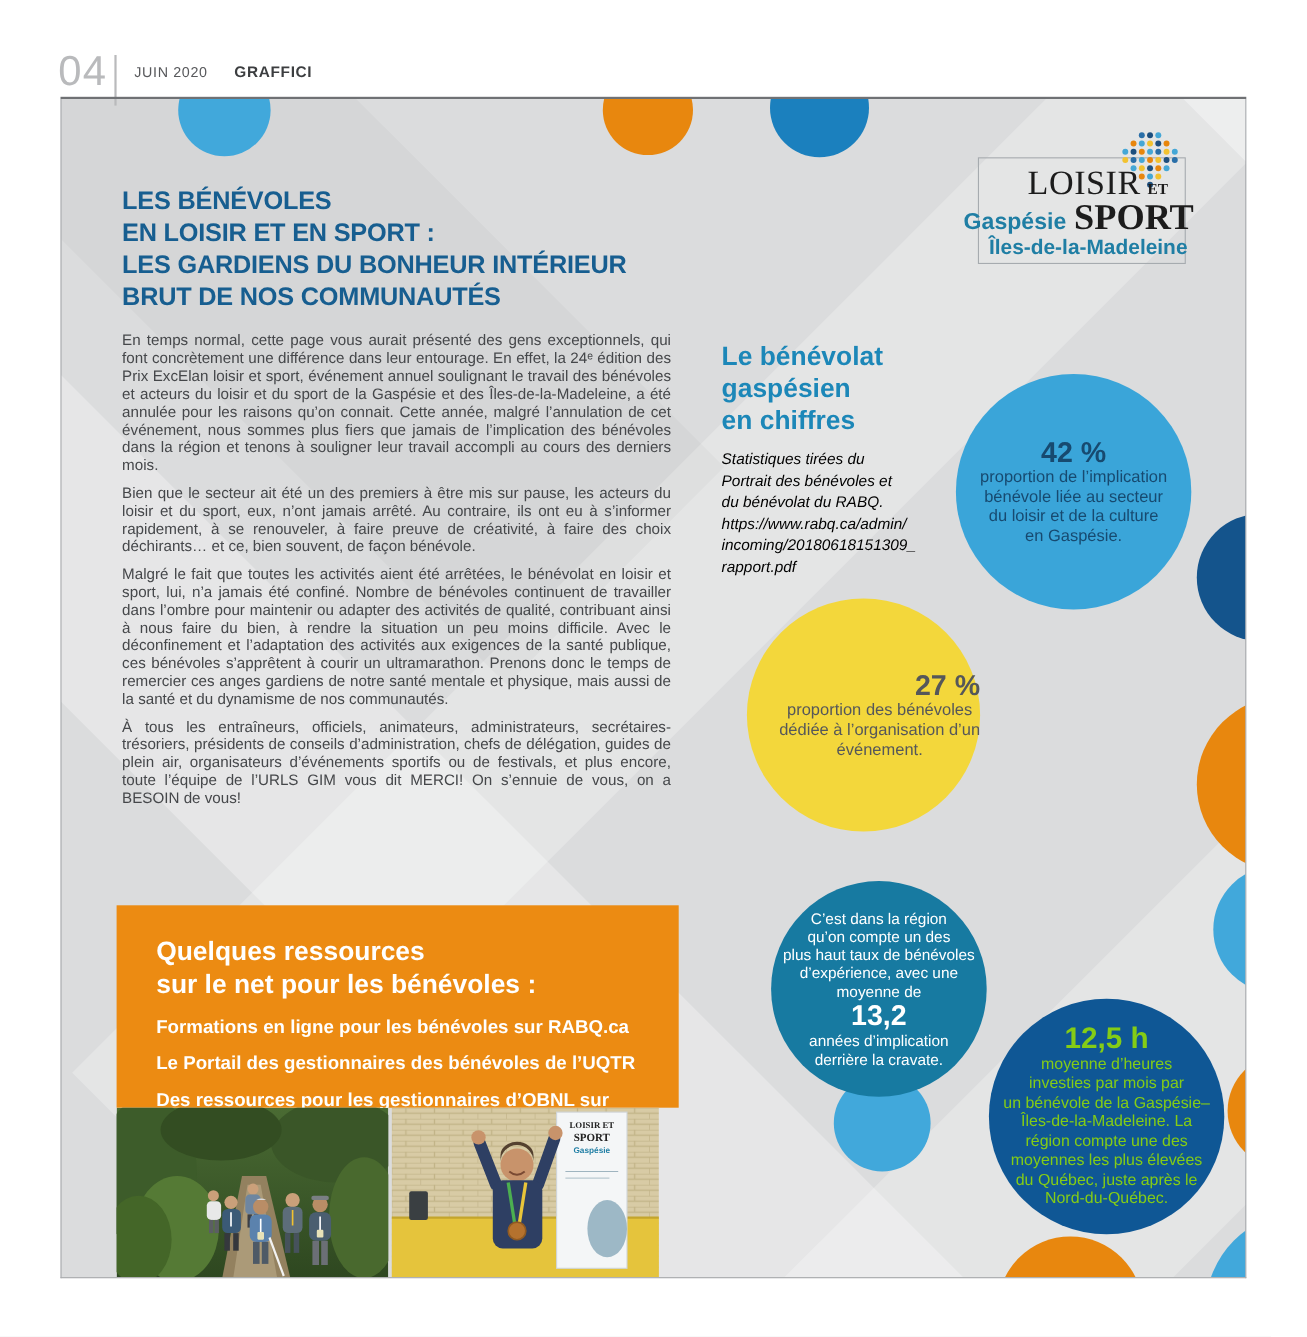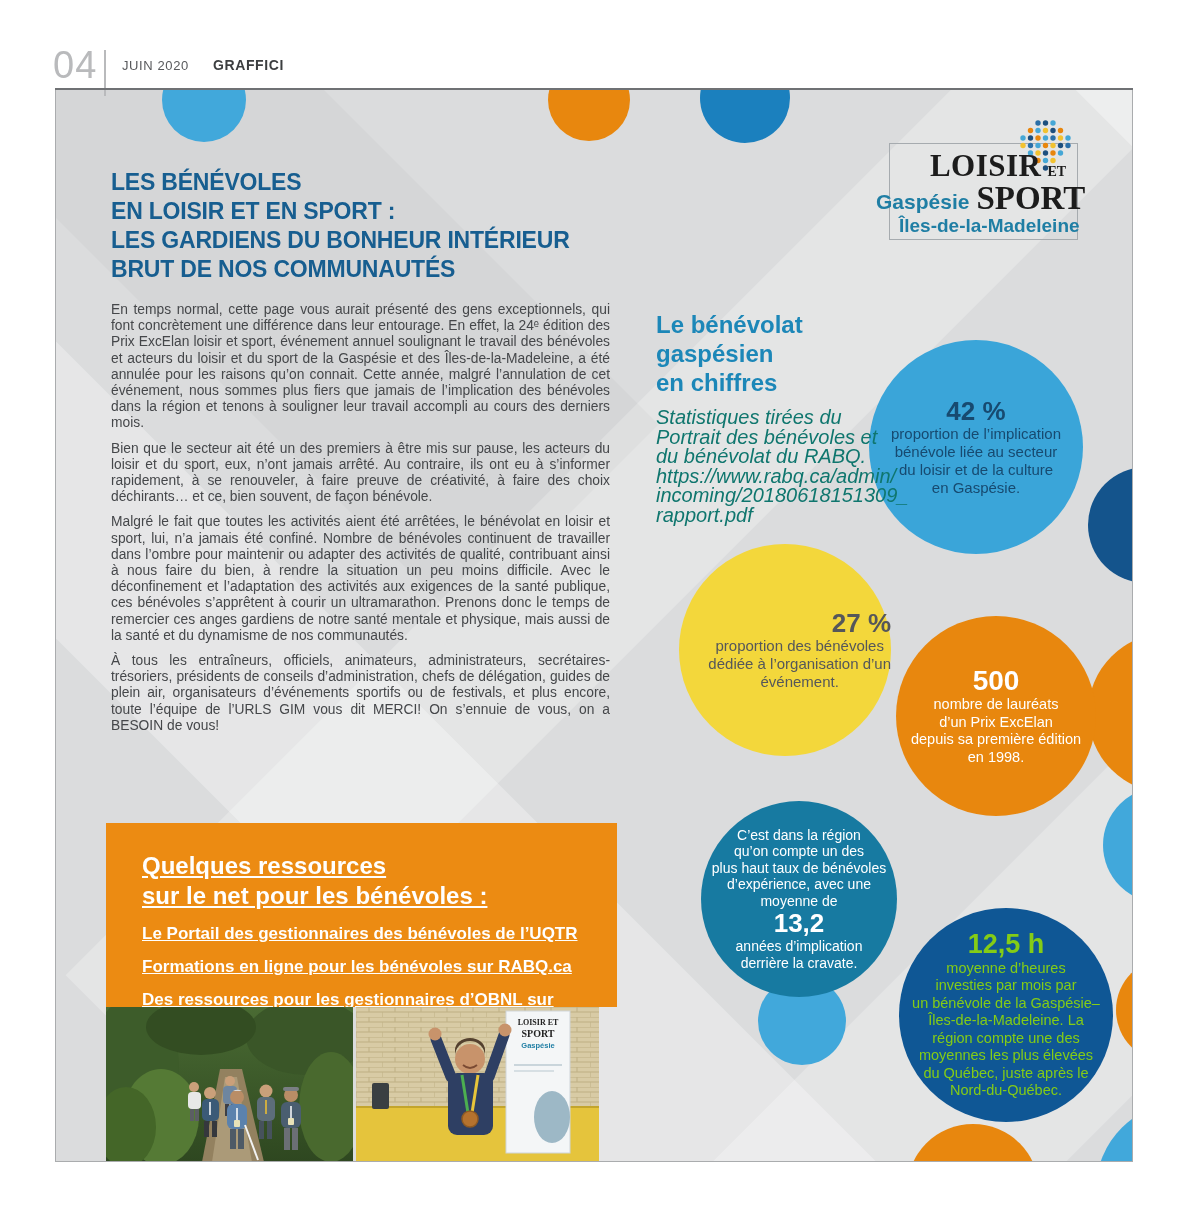--- a/index.html
+++ b/index.html
@@ -25,36 +25,36 @@
   .bubble .txt,.bubble .lead{font-weight:normal;white-space:pre-line;}
   .prelines{white-space:pre-line;}
   
   .title{position:absolute;left:55px;top:78px;width:500px;margin:0;font-size:23px;line-height:29px;
          font-weight:bold;color:#175e90;letter-spacing:-.2px;z-index:4;}
   .paras{position:absolute;left:55px;top:212px;width:499px;z-index:4;}
   .paras p{margin:0 0 9px 0;font-size:13.8px;line-height:16.2px;color:#45474a;text-align:justify;font-weight:500;}
   
   .stats-heading{position:absolute;left:600px;top:220px;width:240px;font-size:24px;line-height:29px;
                  font-weight:bold;color:#1c87b8;z-index:4;}
-  .stats-source{position:absolute;left:600px;top:318px;width:230px;font-size:20px;line-height:19.5px;
-                font-style:italic;font-weight:500;color:#0f766e;z-index:4;}
+  .stats-source{position:absolute;left:600px;top:318px;width:230px;font-size:14px;line-height:19.5px;
+                font-style:italic;font-weight:500;color:#000000;z-index:4;}
   
   .logo-frame{position:absolute;left:833px;top:53px;width:187px;height:95px;border:1px solid #a6abaf;z-index:2;}
   .logo{position:absolute;left:820px;top:58px;width:230px;z-index:4;color:#1c1c1c;}
   .logo-line1{text-align:center;padding-left:14px;}
-  .loisir{font-family:"Liberation Serif",serif;font-weight:bold;font-size:31px;letter-spacing:.5px;}
+  .loisir{font-family:"Liberation Serif",serif;font-weight:normal;font-size:31px;letter-spacing:.5px;}
   .et{font-family:"Liberation Serif",serif;font-weight:bold;font-size:14px;margin-left:6px;}
   .logo-line2{margin-top:-4px;white-space:nowrap;}
   .gaspesie{font-size:21px;font-weight:bold;color:#1f7ea4;margin-right:7px;}
   .sport{font-family:"Liberation Serif",serif;font-weight:bold;font-size:33px;}
   .logo-line3{font-size:19px;font-weight:bold;color:#1f7ea4;margin-top:-2px;padding-left:23px;white-space:nowrap;}
   .logo-dots{position:absolute;left:958px;top:28px;z-index:4;}
   
   .resources{position:absolute;left:50px;top:733px;width:511px;height:184px;background:#ec8b12;z-index:4;
-             box-sizing:border-box;padding:28px 30px 0 36px;color:#ffffff;text-decoration:underline;}
+             box-sizing:border-box;padding:28px 30px 0 36px;color:#ffffff;}
   .resources-heading{font-size:24px;line-height:30px;font-weight:bold;margin-bottom:14px;}
   .resource-item{font-size:17px;line-height:17px;font-weight:bold;margin-bottom:16px;}
   
   .photo{position:absolute;top:917px;height:155px;z-index:4;}
   .photo-left{left:50px;width:247px;}
   .photo-right{left:300px;width:243px;}
 </style>
 </head>
 <body>
 
@@ -160,27 +160,20 @@
 bénévole liée au secteur
 du loisir et de la culture
 en Gaspésie.</div>
     </div>
     <div class="bubble" style="left:623px;top:454px;width:212px;height:212px;background:#f3d73b;color:#55575a;align-items:flex-end;">
       <div class="val" style="font-size:26px;">27 %</div>
       <div class="txt" style="font-size:15px;line-height:18px;">proportion des bénévoles
 dédiée à l’organisation d’un
 événement.</div>
     </div>
-    <div class="bubble" style="left:840px;top:526px;width:200px;height:200px;background:#e8870e;color:#ffffff;">
-      <div class="val" style="font-size:28px;">500</div>
-      <div class="txt" style="font-size:14.5px;line-height:17.5px;">nombre de lauréats
-d’un Prix ExcElan
-depuis sa première édition
-en 1998.</div>
-    </div>
     <div class="bubble" style="left:645px;top:711px;width:196px;height:196px;background:#177aa1;color:#ffffff;">
       <div class="lead" style="font-size:14px;line-height:16.5px;">C’est dans la région
 qu’on compte un des
 plus haut taux de bénévoles
 d’expérience, avec une
 moyenne de</div>
       <div class="val" style="font-size:26px;text-align:center;">13,2</div>
       <div class="txt" style="font-size:14px;line-height:16.5px;">années d’implication
 derrière la cravate.</div>
     </div>
@@ -192,22 +185,22 @@
 Îles-de-la-Madeleine. La
 région compte une des
 moyennes les plus élevées
 du Québec, juste après le
 Nord-du-Québec.</div>
     </div>
 
     <div class="resources">
       <div class="resources-heading prelines">Quelques ressources
 sur le net pour les bénévoles :</div>
+      <div class="resource-item">Formations en ligne pour les bénévoles sur RABQ.ca</div>
       <div class="resource-item">Le Portail des gestionnaires des bénévoles de l’UQTR</div>
-      <div class="resource-item">Formations en ligne pour les bénévoles sur RABQ.ca</div>
       <div class="resource-item">Des ressources pour les gestionnaires d’OBNL sur espaceobnl.ca</div>
     </div>
 
     <svg class="photo photo-left" viewBox="0 0 247 155" width="247" height="155">
       <defs>
         <linearGradient id="forest" x1="0" y1="0" x2="0" y2="1">
           <stop offset="0" stop-color="#4a6b33"></stop>
             <stop offset="1" stop-color="#2e4720"></stop>
         </linearGradient>
       </defs>

